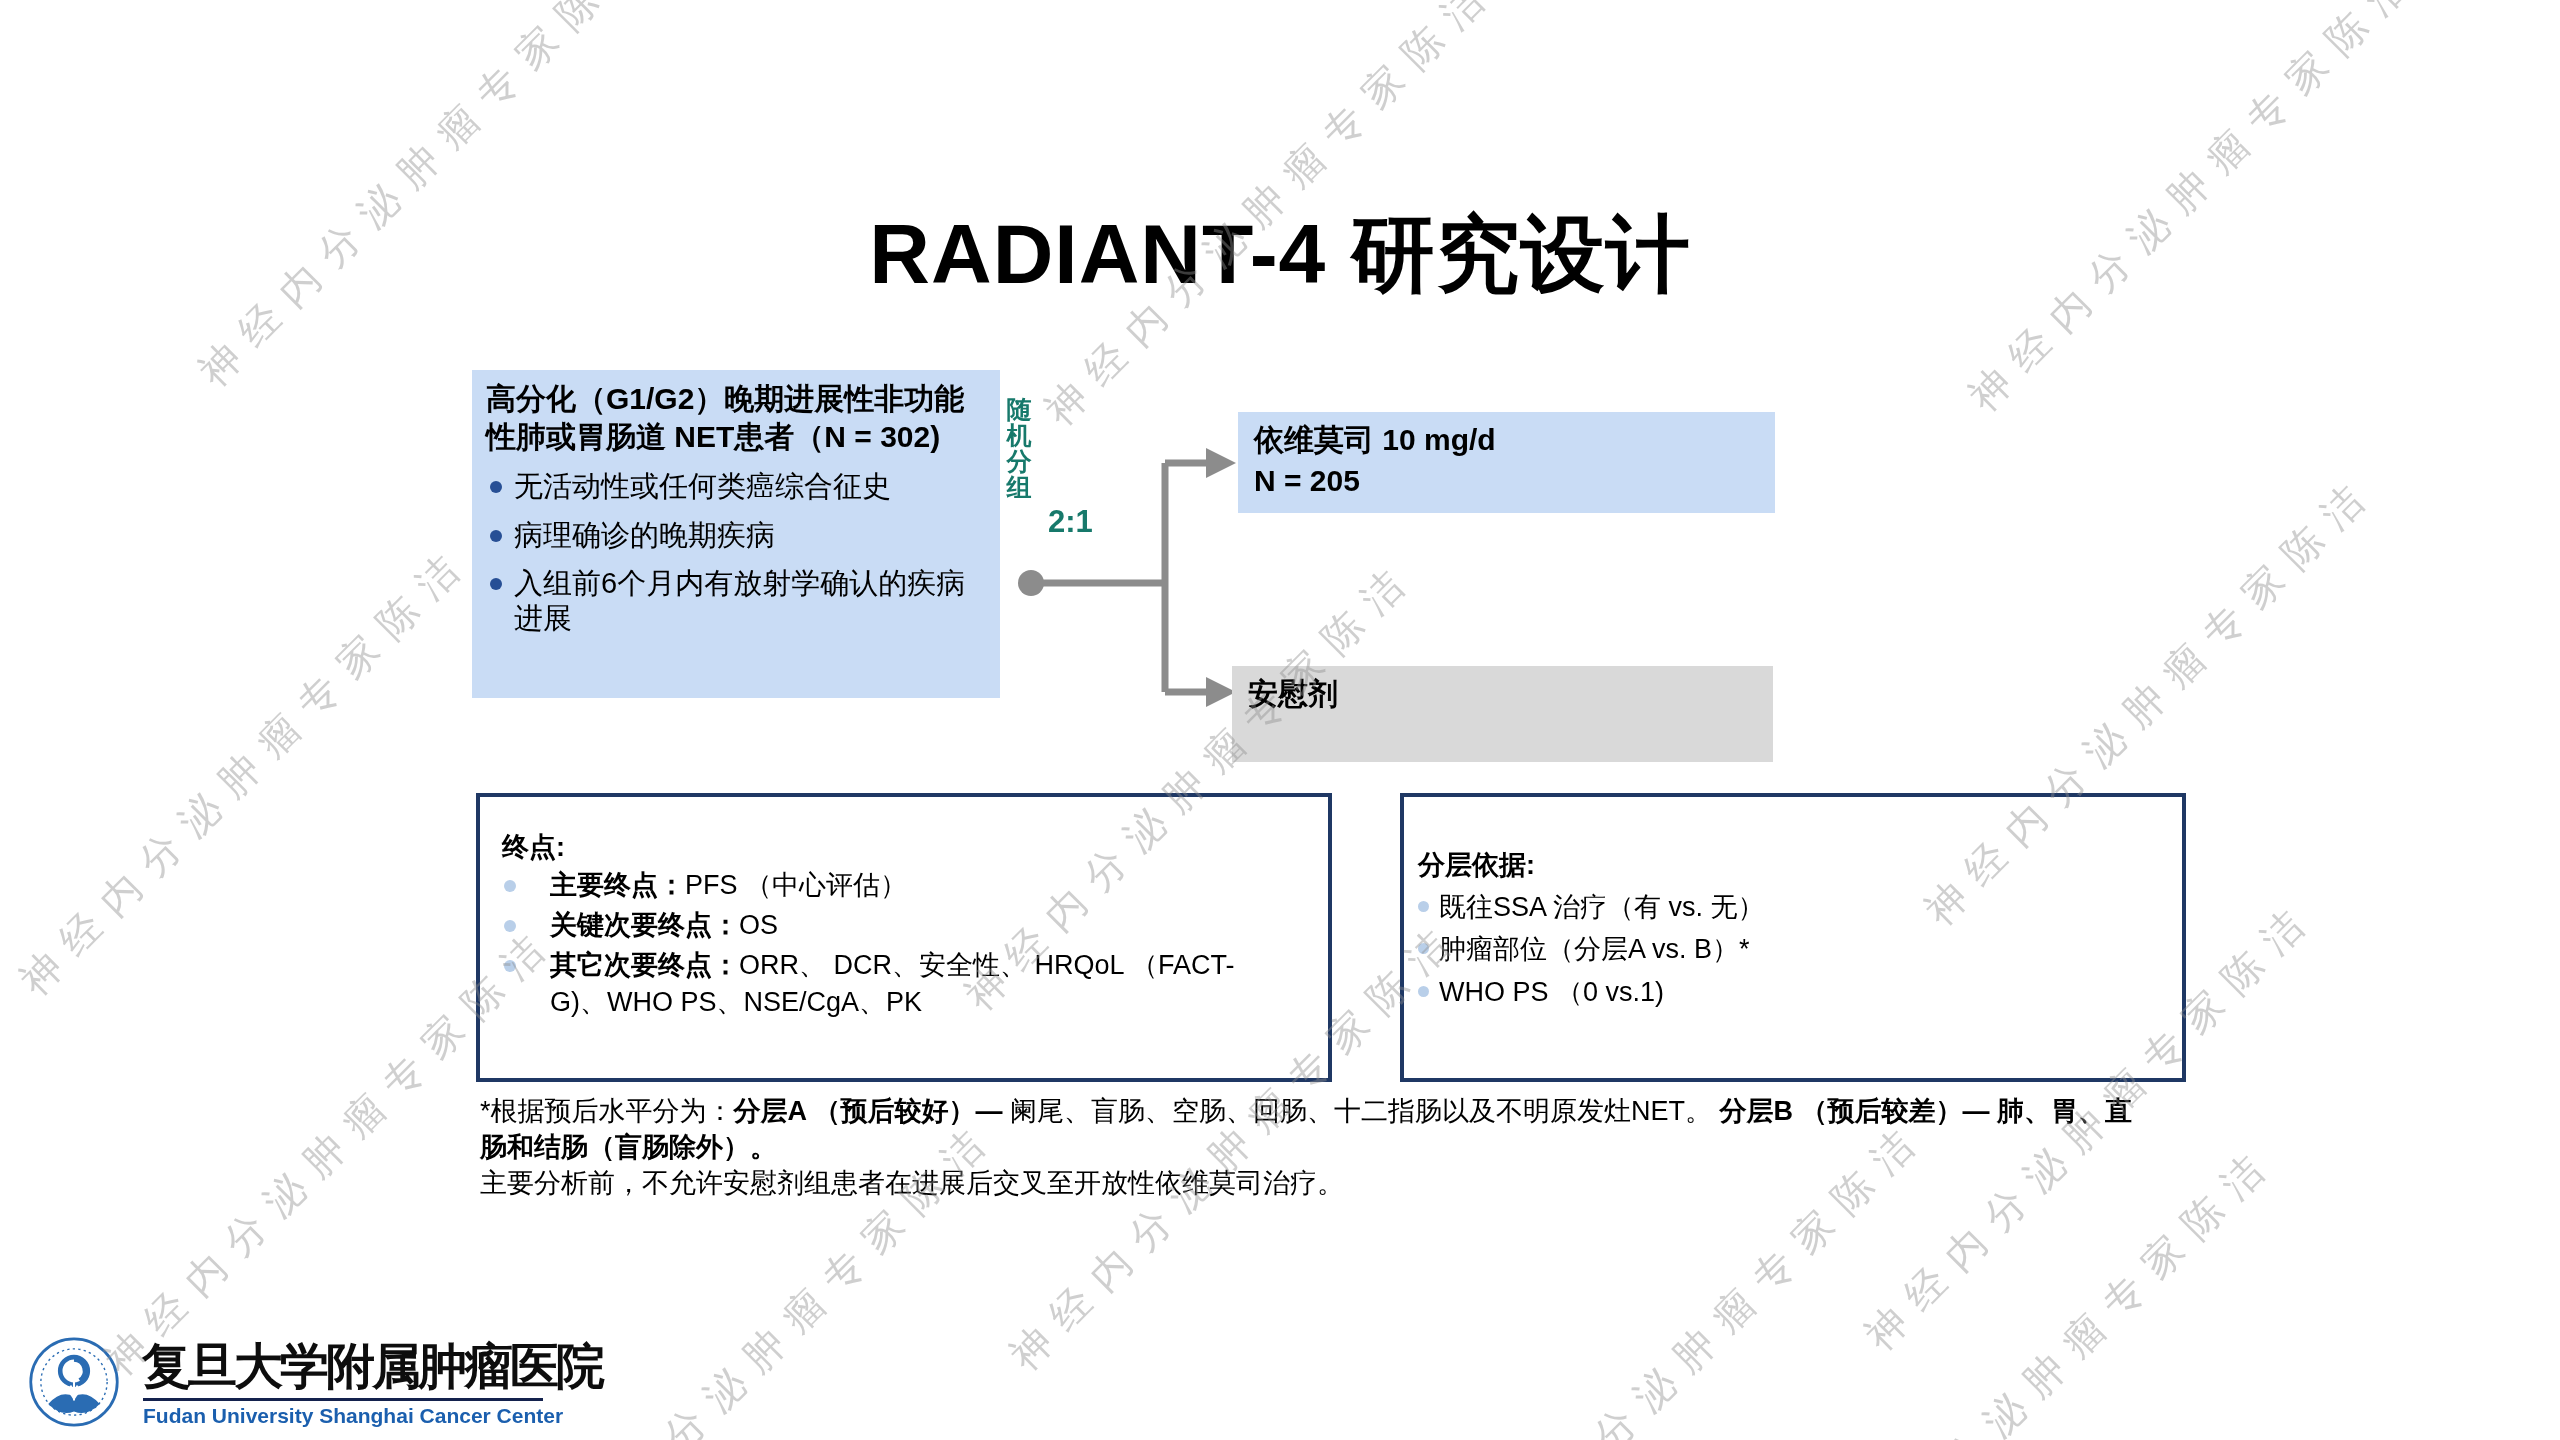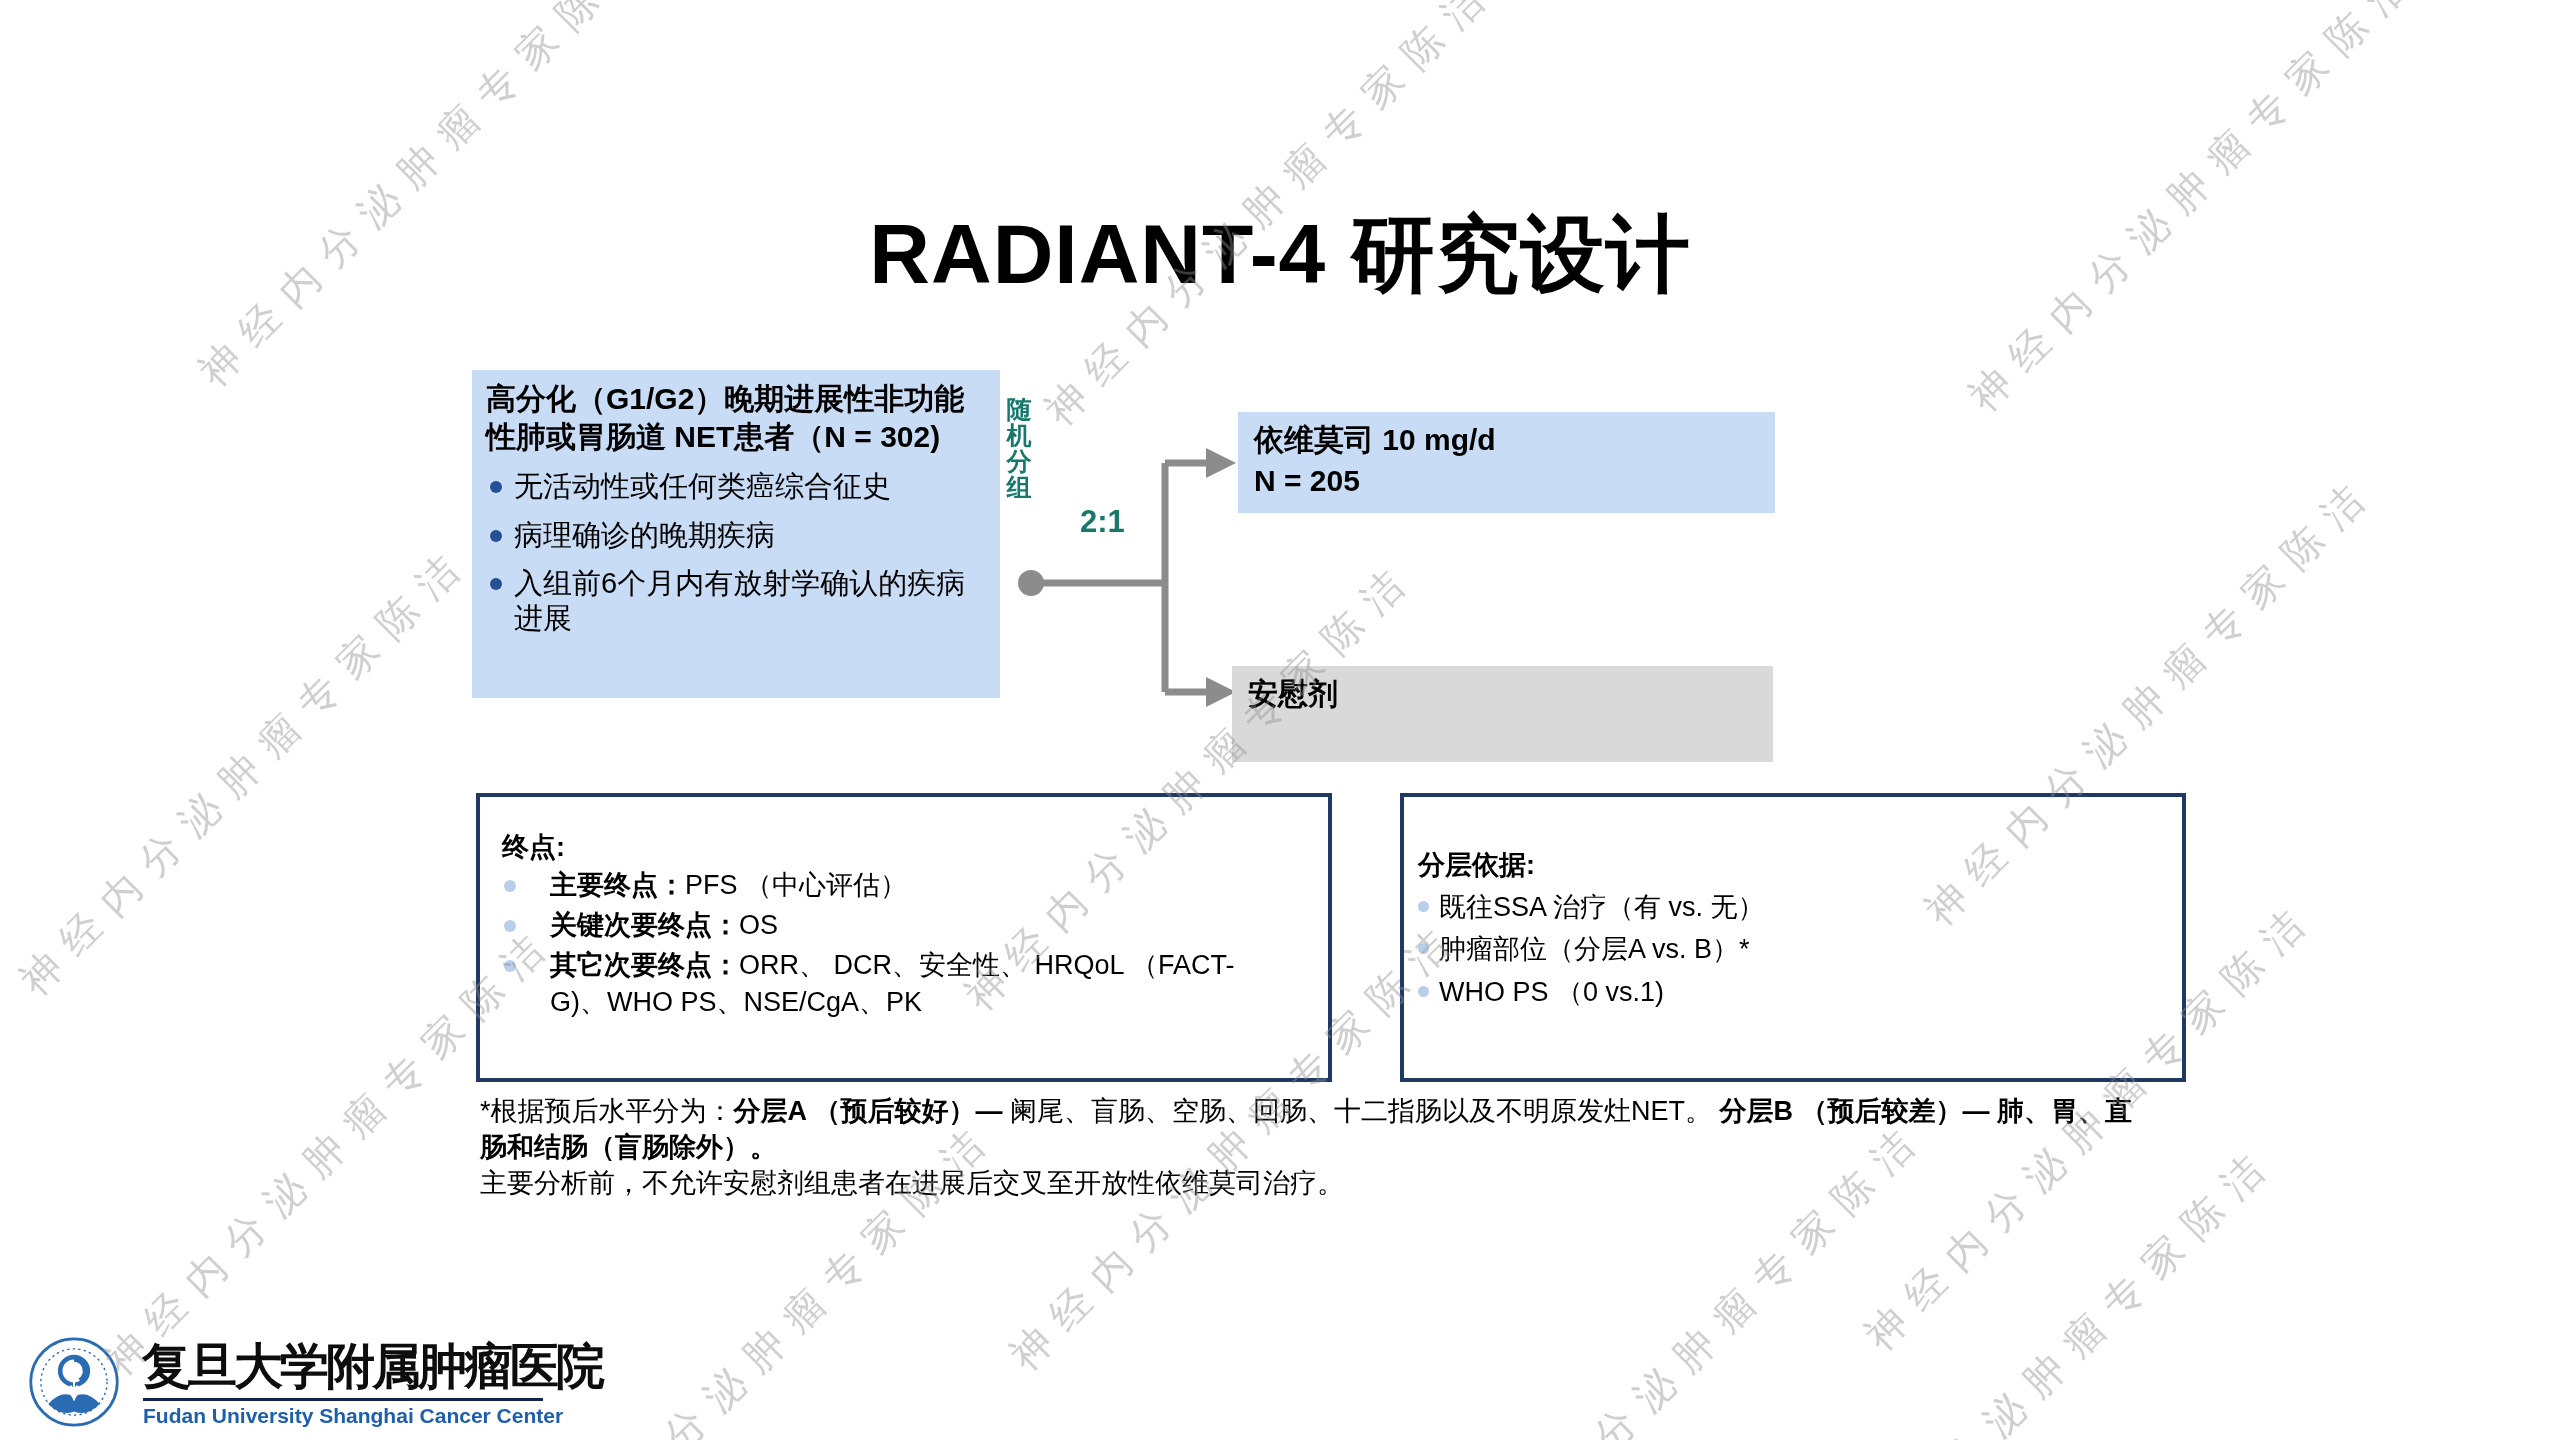--- a/index.html
+++ b/index.html
@@ -72,21 +72,21 @@
     font-size: 25px;
     font-weight: 700;
     color: #17796b;
     line-height: 1.04;
     word-break: break-all;
     text-align: center;
     z-index: 2;
   }
   .ratio-label {
     position: absolute;
-    left: 1080px; top: 504px;
+    left: 1048px; top: 504px;
     font-size: 31px;
     font-weight: 700;
     color: #17796b;
     z-index: 2;
   }
 
   
   .connector { position: absolute; inset: 0; z-index: 1; }
 
   

